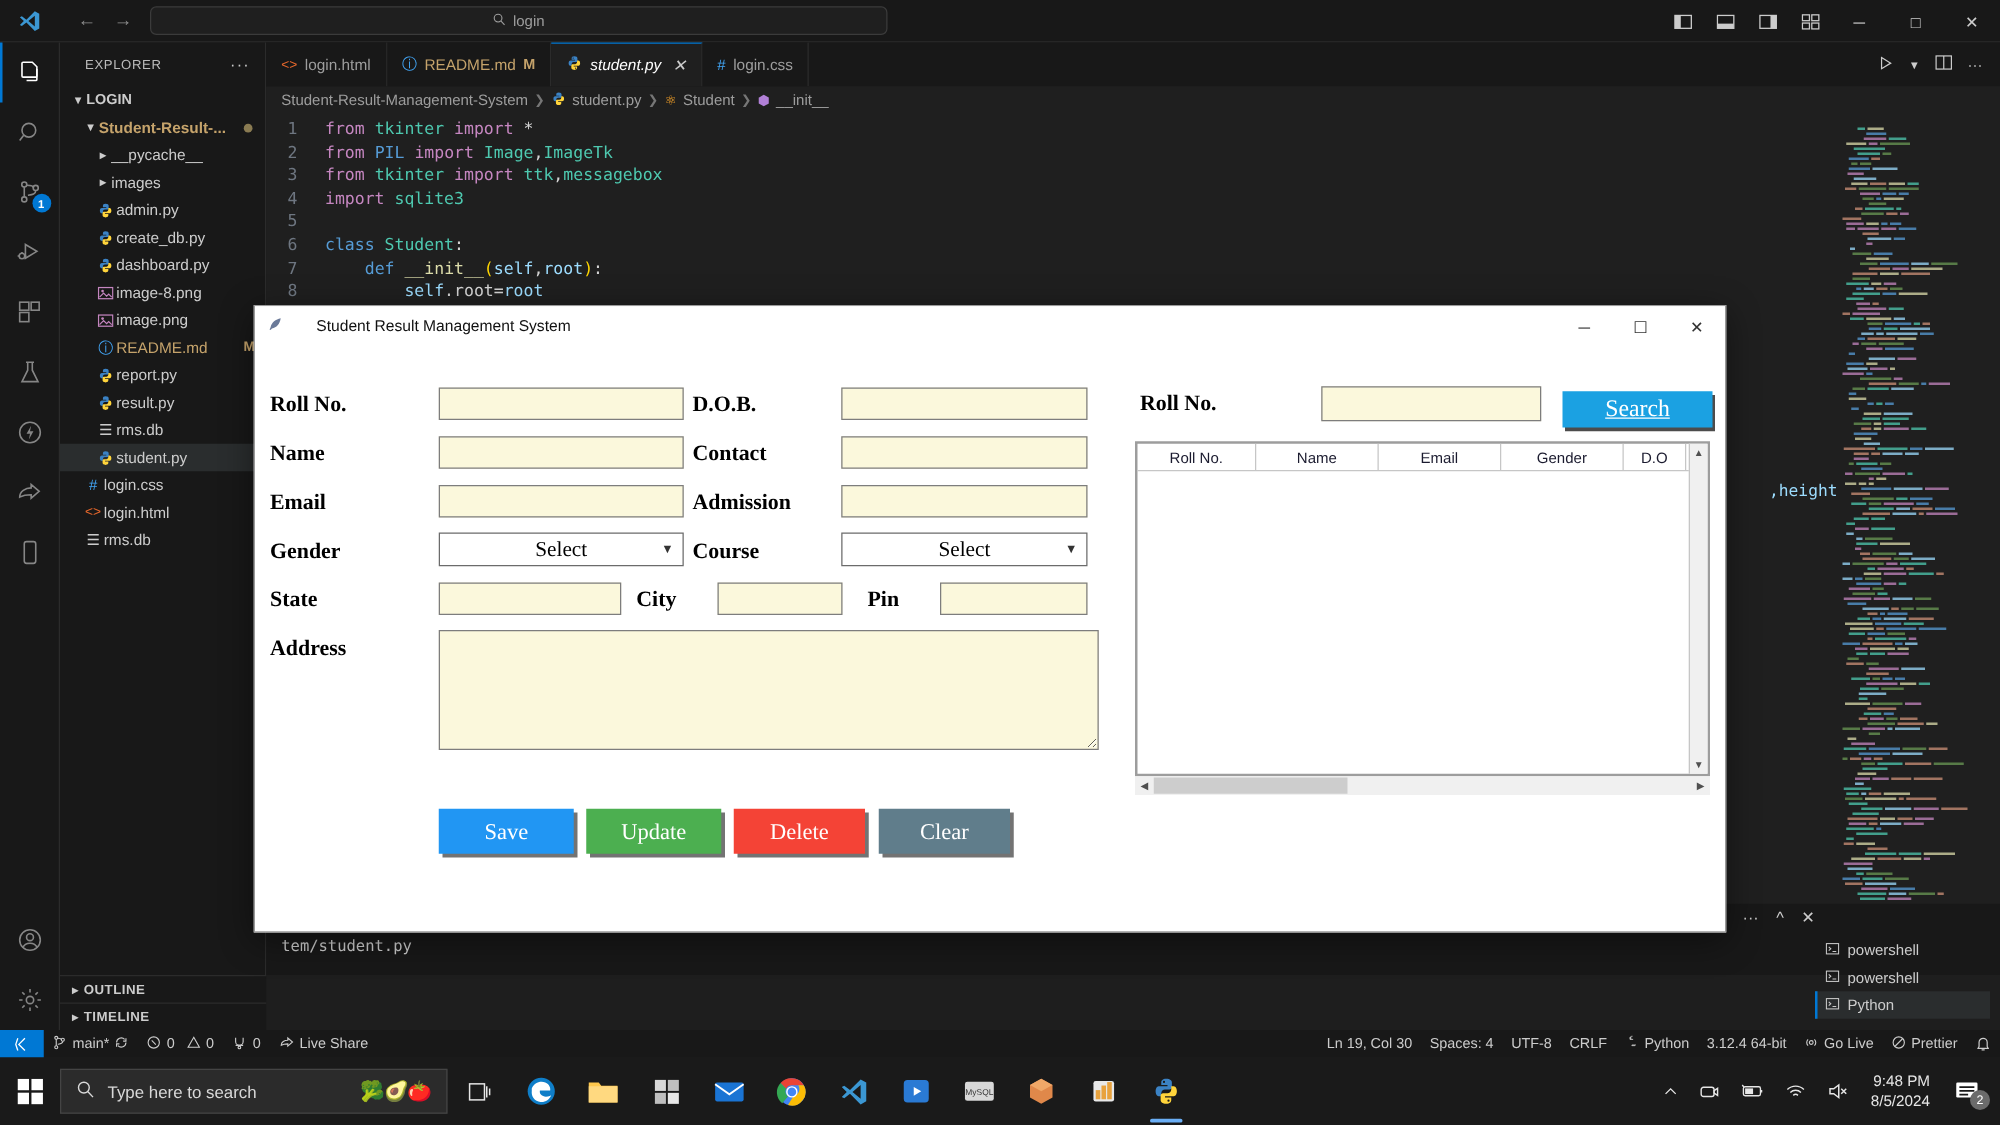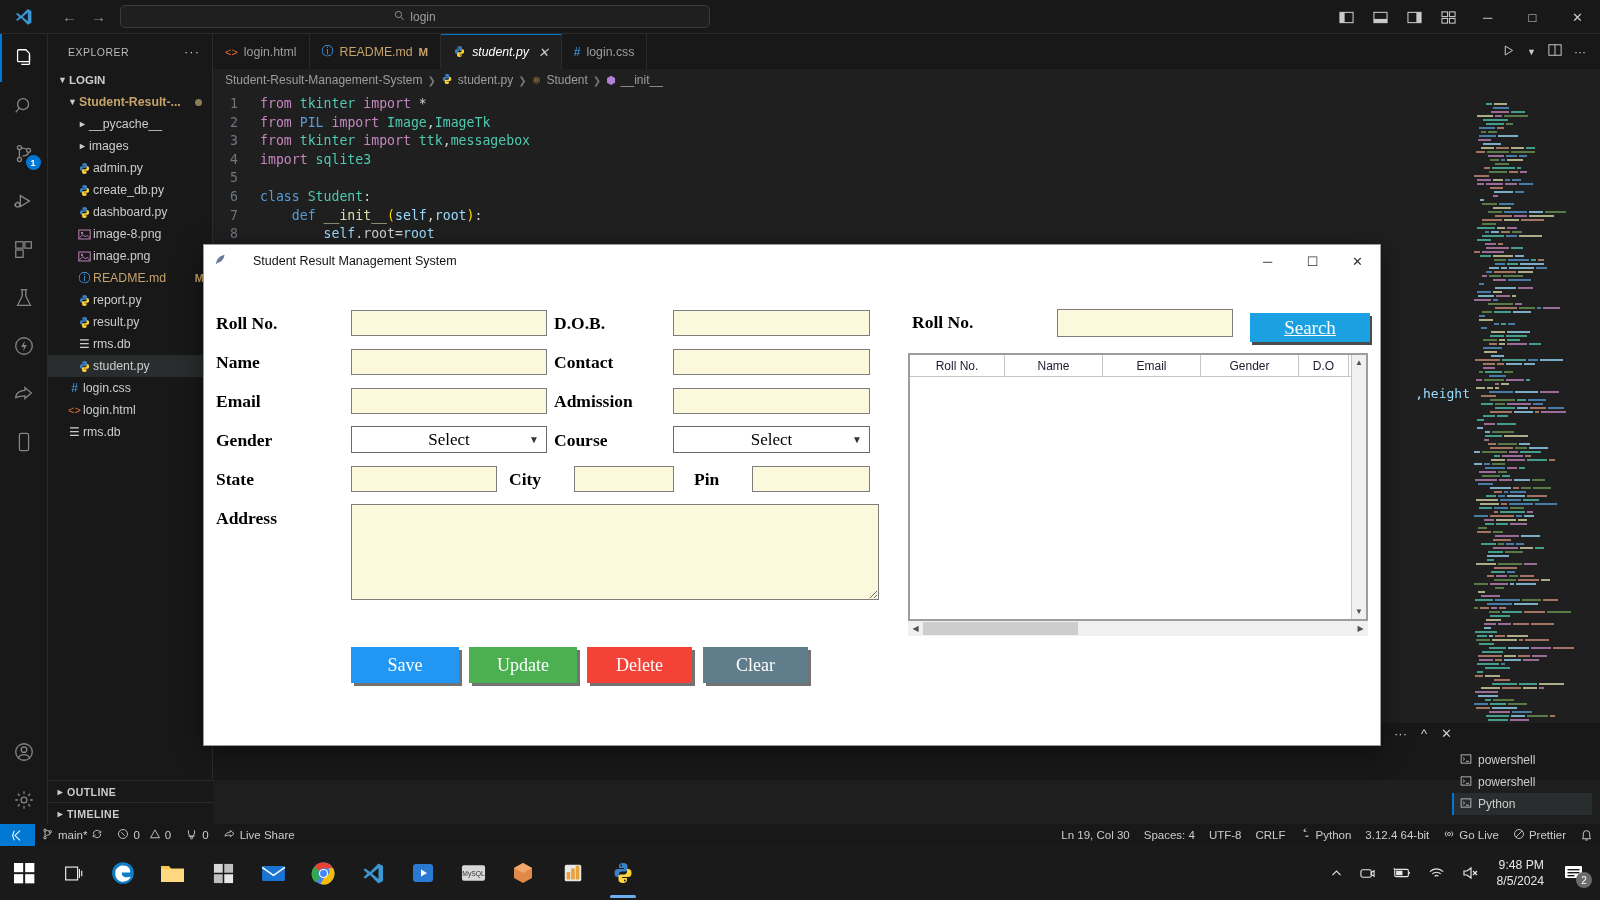--- a/index.html
+++ b/index.html
@@ -724,20 +724,21 @@
 
   <div class="panel">
     <div class="panel-actions">
       <span style="color:#cccccc;">+</span>
       <span style="font-size:9px;">▼</span>
       <span>···</span>
       <span>^</span>
       <span>✕</span>
     </div>
     <div class="term-body">
+      <div class="t-white">tem/student.py</div>
     </div>
     <div class="term-list" id="term-list">
         <div class="term-tab">
           <span><svg width="12" height="12" viewBox="0 0 16 16" fill="none" stroke="#cccccc" stroke-width="1.1">
               <rect x="1.5" y="2.5" width="13" height="11"></rect>
               <path d="M4 6l2.2 2L4 10M8 11h4"></path>
             </svg></span>
           <span>powershell</span>
         </div>
         <div class="term-tab">
@@ -859,20 +860,30 @@
 
   <div class="taskbar">
     <div class="start-btn">
       <svg width="21" height="21" viewBox="0 0 16 16">
           <rect x="0" y="0" width="7" height="7" fill="#ffffff"></rect>
           <rect x="8.5" y="0" width="7" height="7" fill="#ffffff"></rect>
           <rect x="0" y="8.5" width="7" height="7" fill="#ffffff"></rect>
           <rect x="8.5" y="8.5" width="7" height="7" fill="#ffffff"></rect>
         </svg>
     </div>
+    <div class="tb-search">
+      <span>
+        <svg width="15" height="15" viewBox="0 0 16 16">
+            <circle cx="6.5" cy="6.5" r="4.6" fill="none" stroke="#d8d8d8" stroke-width="1.2"></circle>
+            <line x1="10" y1="10" x2="14.3" y2="14.6" stroke="#d8d8d8" stroke-width="1.2"></line>
+          </svg>
+      </span>
+      <span>Type here to search</span>
+      <span class="tb-emoji">🥦🥑🍅</span>
+    </div>
     <div class="tb-icon">
       <svg width="22" height="19" viewBox="0 0 24 20" fill="none" stroke="#e6e6e6" stroke-width="1.3">
           <rect x="4" y="3" width="13" height="14"></rect>
           <path d="M19 5v10M21.5 7v6"></path>
         </svg>
     </div>
     <div class="tb-icon">
       <svg width="26" height="26" viewBox="0 0 24 24">
           <circle cx="12" cy="12" r="10" fill="#0f7ec8"></circle>
           <path d="M5 10c1.5-4 6-6 10-4.5 3 1.2 4 4 3.6 6H11c-.5 2.5 1.5 4.5 4.5 4.5 1.8 0 3-.5 3.8-1-1.2 3.3-4.3 5.3-7.8 5-4.4-.4-7-4-6.5-8.3z" fill="#fff"></path>

